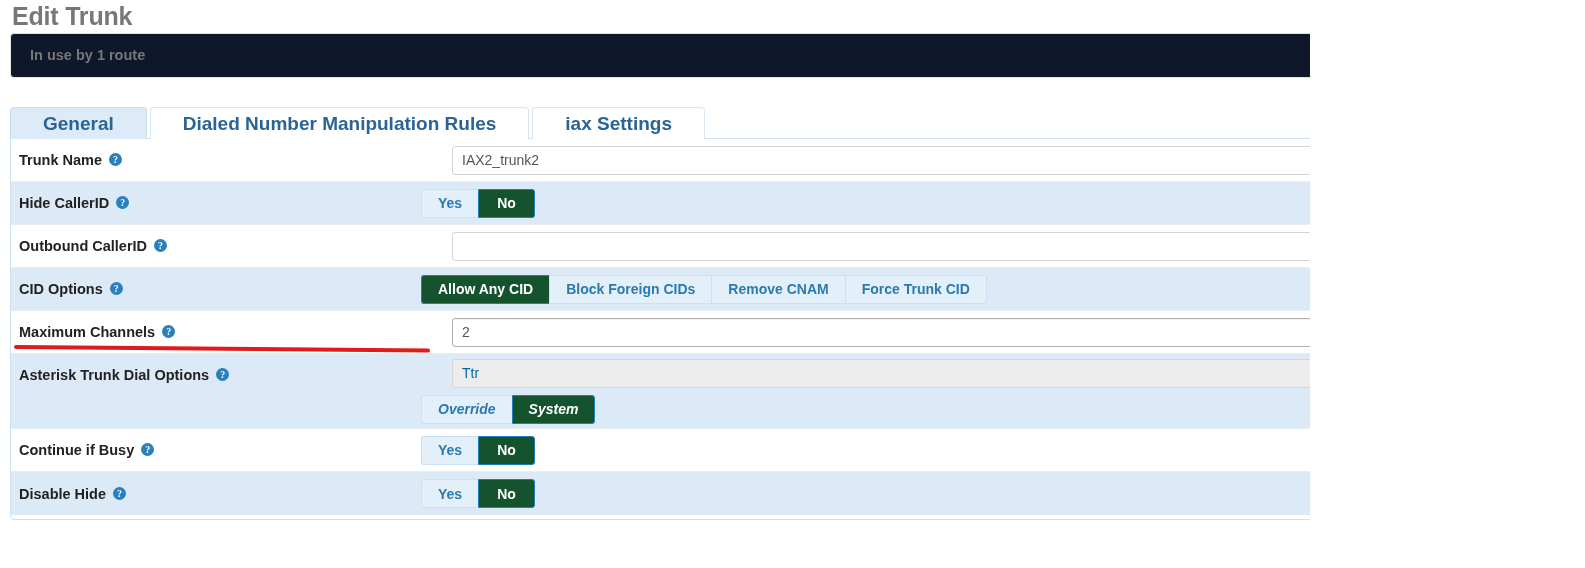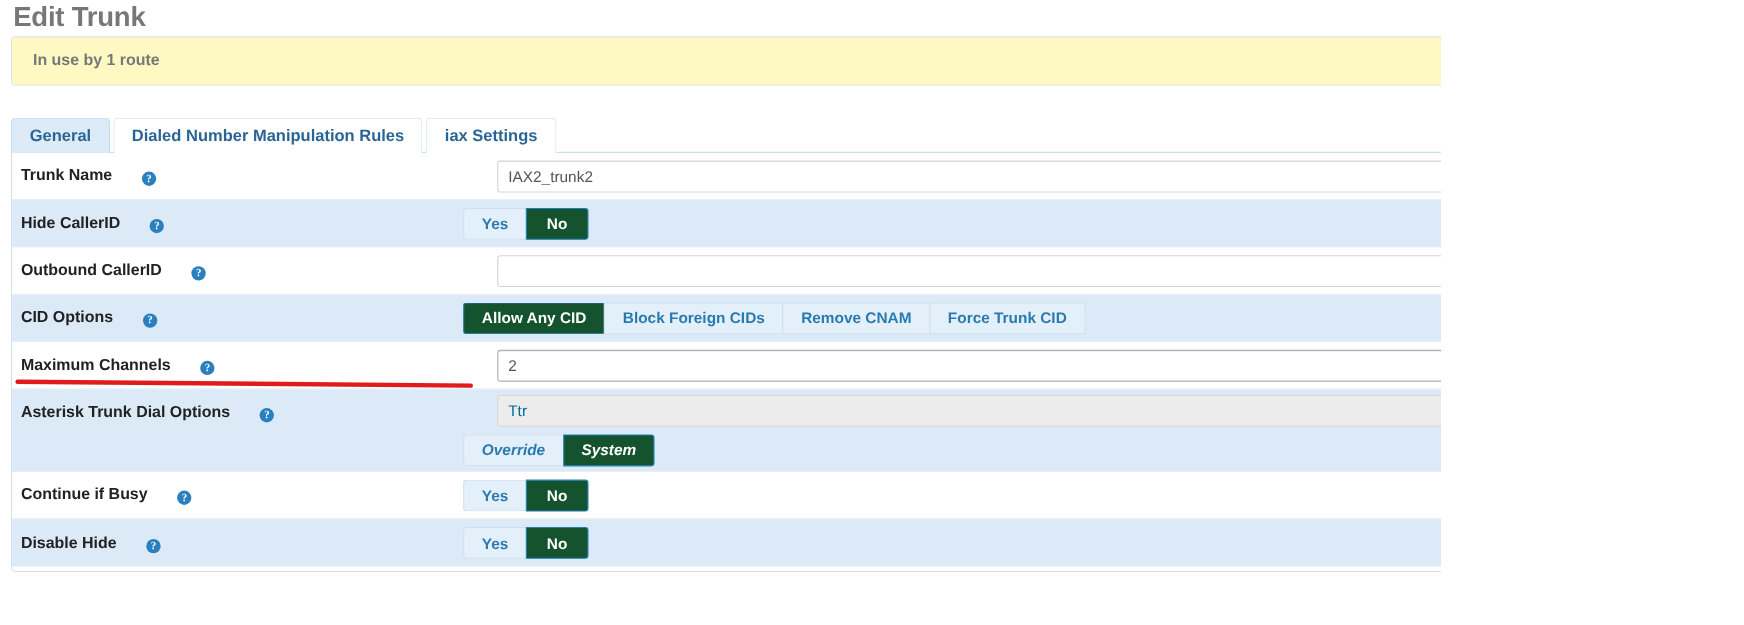--- a/index.html
+++ b/index.html
@@ -28,21 +28,21 @@
     line-height: 32px;
   }
 
   
   .inuse-panel {
     position: absolute;
     left: 10px;
     top: 33px;
     width: 1551px;
     height: 45px;
-    background: #fef9c3;
+    background: #0f172a;
     border: 1px solid #e3e3e3;
     border-radius: 4px;
     box-sizing: border-box;
   }
   .inuse-text {
     position: absolute;
     left: 19px;
     top: 13px;
     font-size: 14.5px;
     font-weight: bold;
@@ -75,24 +75,24 @@
     left: 10px;
     top: 106px;
     height: 33px;
     display: flex;
     align-items: flex-end;
     z-index: 3;
   }
   .tab {
     height: 32px;
     box-sizing: border-box;
-    padding: 0 16px;
+    padding: 0 32px;
     display: flex;
     align-items: center;
-    font-size: 15px;
+    font-size: 19px;
     font-weight: bold;
     color: #2a6496;
     background: #ffffff;
     border: 1px solid #d8e6f0;
     border-bottom: none;
     border-radius: 4px 4px 0 0;
     margin-right: 3px;
     cursor: pointer;
     white-space: nowrap;
   }
@@ -130,24 +130,23 @@
   .row.h-tall { height: 75px; }
   .row.last { border-bottom: none; }
 
   .label {
     width: 390px;
     flex: 0 0 390px;
     font-size: 14.5px;
     font-weight: bold;
     color: #222222;
     display: flex;
-    align-items: flex-end;
+    align-items: flex-start;
     align-self: flex-start;
     margin-top: 13px;
-    gap: 20px;
   }
   .row.h-single .label { align-self: center; margin-top: 0; }
 
   .help-icon {
     display: inline-block;
     width: 13px;
     height: 13px;
     margin-left: 7px;
     border-radius: 50%;
     background: #2a7fbf;

